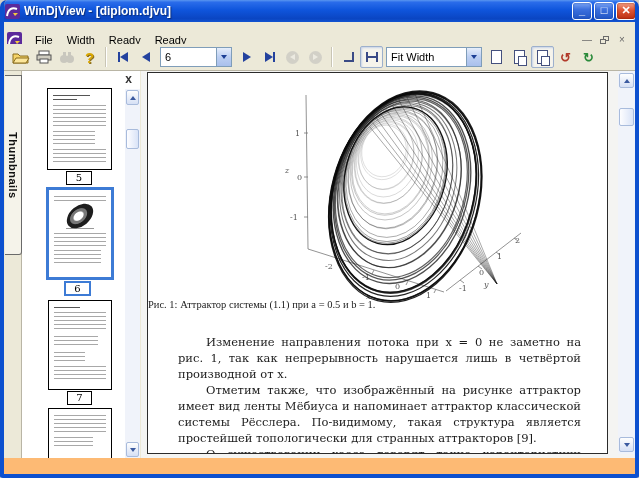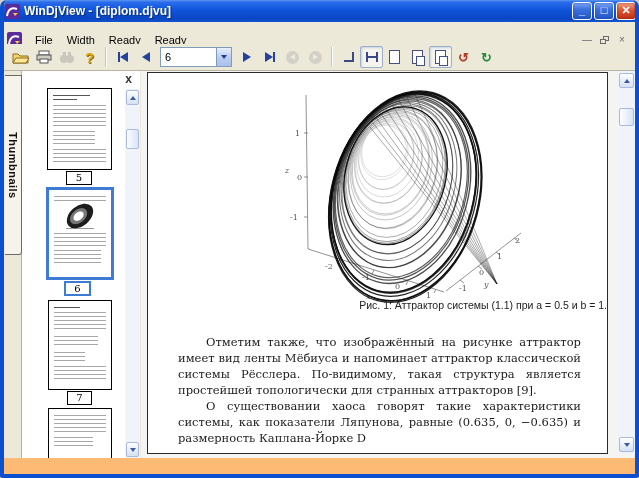--- a/index.html
+++ b/index.html
@@ -72,22 +72,22 @@
   .tlabel.sel{border:2px solid #3d7bd5;}
   .tline{background:repeating-linear-gradient(180deg,#a8a8a8 0 1px,transparent 1px 4px);}
   .thead{height:1px;background:#555;margin-bottom:3px;}
   .miniattr{width:30px;height:20px;margin:2px auto;transform:rotate(-40deg);border-radius:50%;
     background:radial-gradient(ellipse at 46% 46%,#ffffff 0 22%,#777 28% 40%,#1d1d1d 45% 78%,rgba(0,0,0,0) 80%);}
   
   .tscroll{position:absolute;right:0;top:18px;bottom:0;width:15px;background:#f0f3fa;}
   
   .mainview{position:absolute;left:137px;top:0;right:0;bottom:0;background:#f4f4f2;}
   .page{position:absolute;left:6px;top:1px;width:461px;height:382px;background:#fff;border:1px solid #2b2b2b;overflow:hidden;}
-  .figcaption{position:absolute;left:0;top:226px;width:100%;text-align:right;
-    font-family:Liberation Sans, sans-serif;font-size:10.5px;color:#222;}
+  .figcaption{position:absolute;left:0;top:226px;width:100%;text-align:left;
+    font-family:Liberation Serif, serif;font-size:10.5px;color:#222;}
   .bodytext{position:absolute;left:30px;top:261px;width:403px;font-family:"DejaVu Serif",serif;
     font-size:11.5px;line-height:16px;color:#1c1c1c;text-align:justify;}
   .bodytext p{margin:0;text-indent:28px;}
   .mscroll{position:absolute;right:0;top:0;width:17px;height:383px;background:#f0f3fa;}
   
   .sbtn{position:absolute;left:1px;right:1px;height:15px;border:1px solid #a8bbdc;border-radius:2px;
     background:linear-gradient(180deg,#fefefe,#d6e0f5);display:flex;align-items:center;justify-content:center;}
   .sbtn .up{width:0;height:0;border-left:3px solid transparent;border-right:3px solid transparent;border-bottom:4px solid #3b5aa0;}
   .sbtn .dn{width:0;height:0;border-left:3px solid transparent;border-right:3px solid transparent;border-top:4px solid #3b5aa0;}
   .sthumb{position:absolute;left:1px;right:1px;border:1px solid #a8bbdc;border-radius:2px;
@@ -191,20 +191,26 @@
           <span class="a ar"></span>
         </span>
       </div>
     <div class="sep"></div>
     <div class="tbtn">
         <span class="fitpage-glyph"></span>
       </div>
     <div class="tbtn pressed">
         <span class="fitwidth-glyph"></span>
       </div>
+    <div class="combo" style="width:96px;">
+      <span class="val">Fit Width</span>
+      <span class="drop">
+          <b></b>
+        </span>
+    </div>
     <div class="tbtn">
         <span class="pageico"></span>
       </div>
     <div class="tbtn">
         <span class="pageico dbl"></span>
       </div>
     <div class="tbtn pressed">
         <span class="pageico dbl"></span>
       </div>
     <div class="tbtn">
@@ -346,20 +352,21 @@
               <path d="M114.4 20.0 Q171.69636307692892 115.49897956005294 219 199" stroke="rgba(30,30,30,0.55)" stroke-width="0.7"></path>
               <path d="M121.2 15.9 Q175.1194944809306 113.46993541726182 219 199" stroke="rgba(30,30,30,0.55)" stroke-width="0.7"></path>
               <path d="M128.8 12.3 Q178.89623281092787 111.65573144849633 219 199" stroke="rgba(30,30,30,0.55)" stroke-width="0.7"></path>
               <path d="M137.0 9.3 Q183.00207530641825 110.12706851462924 219 199" stroke="rgba(30,30,30,0.55)" stroke-width="0.7"></path>
             </g>
         </svg>
 
         <div class="figcaption">Рис. 1: Аттрактор системы (1.1) при a = 0.5 и b = 1.</div>
 
         <div class="bodytext">
+          <p>Изменение направления потока при x = 0 не заметно на рис. 1, так как непрерывность нарушается лишь в четвёртой производной от x.</p>
           <p>Отметим также, что изображённый на рисунке аттрактор имеет вид ленты Мёбиуса и напоминает аттрактор классической системы Рёсслера. По-видимому, такая структура является простейшей топологически для странных аттракторов [9].</p>
           <p><span>О существовании хаоса говорят такие характеристики системы, как показатели Ляпунова, равные (0.635, 0, −0.635) и размерность Каплана-Йорке D</span></p>
         </div>
       </div>
 
       <div class="mscroll">
         <div class="sbtn" style="top:2px;">
             <span class="up"></span>
           </div>
         <div class="sthumb" style="top:37px;height:18px;"></div>

